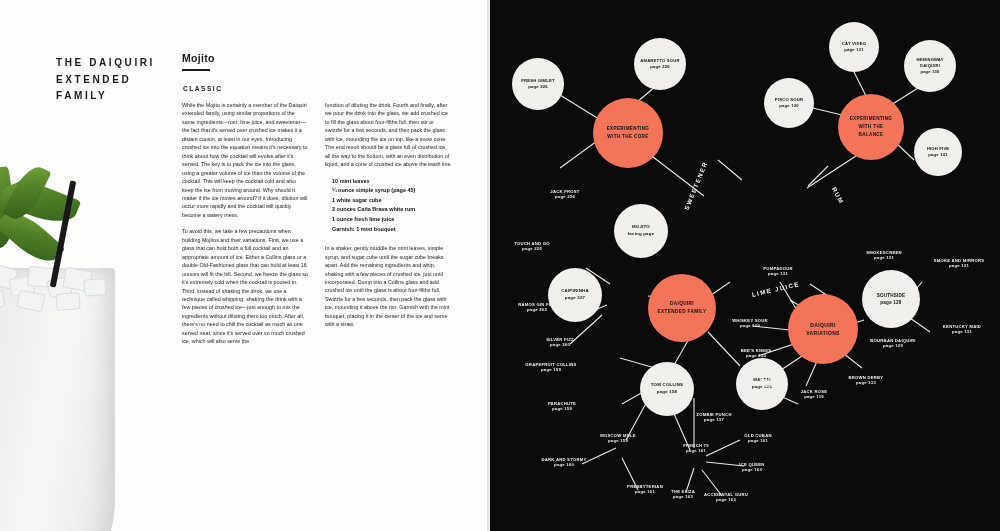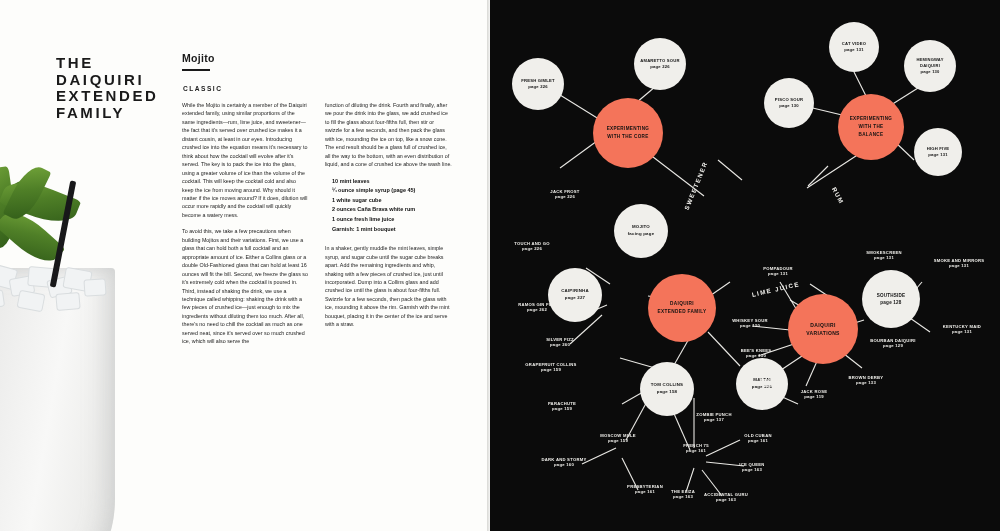--- a/index.html
+++ b/index.html
@@ -39,21 +39,21 @@
     background:linear-gradient(150deg,#76a83c 0%,#4f7f27 45%,#2f5a18 100%);
     border-radius:60% 8% 60% 8%;
   }
   .straw{
     position:absolute;left:120px;top:30px;width:6px;height:108px;
     background:#18181a;transform:rotate(11deg);border-radius:2px;
   }
 
   .lp-title{
     position:absolute;left:56px;top:55px;width:120px;
-    font-size:15px;font-weight:700;letter-spacing:2.6px;line-height:16.5px;
+    font-size:10px;font-weight:700;letter-spacing:2.6px;line-height:16.5px;
     color:#1a1a1a;text-transform:uppercase;
   }
 
   .article{position:absolute;left:182px;top:52px;width:270px;}
   .art-head{
     font-size:10.5px;font-weight:700;color:#1a1a1a;letter-spacing:.3px;
     padding-bottom:3px;margin-bottom:0;
   }
   .art-rule{width:28px;height:2px;background:#1a1a1a;margin:2px 0 14px 0;}
   .art-kicker{

